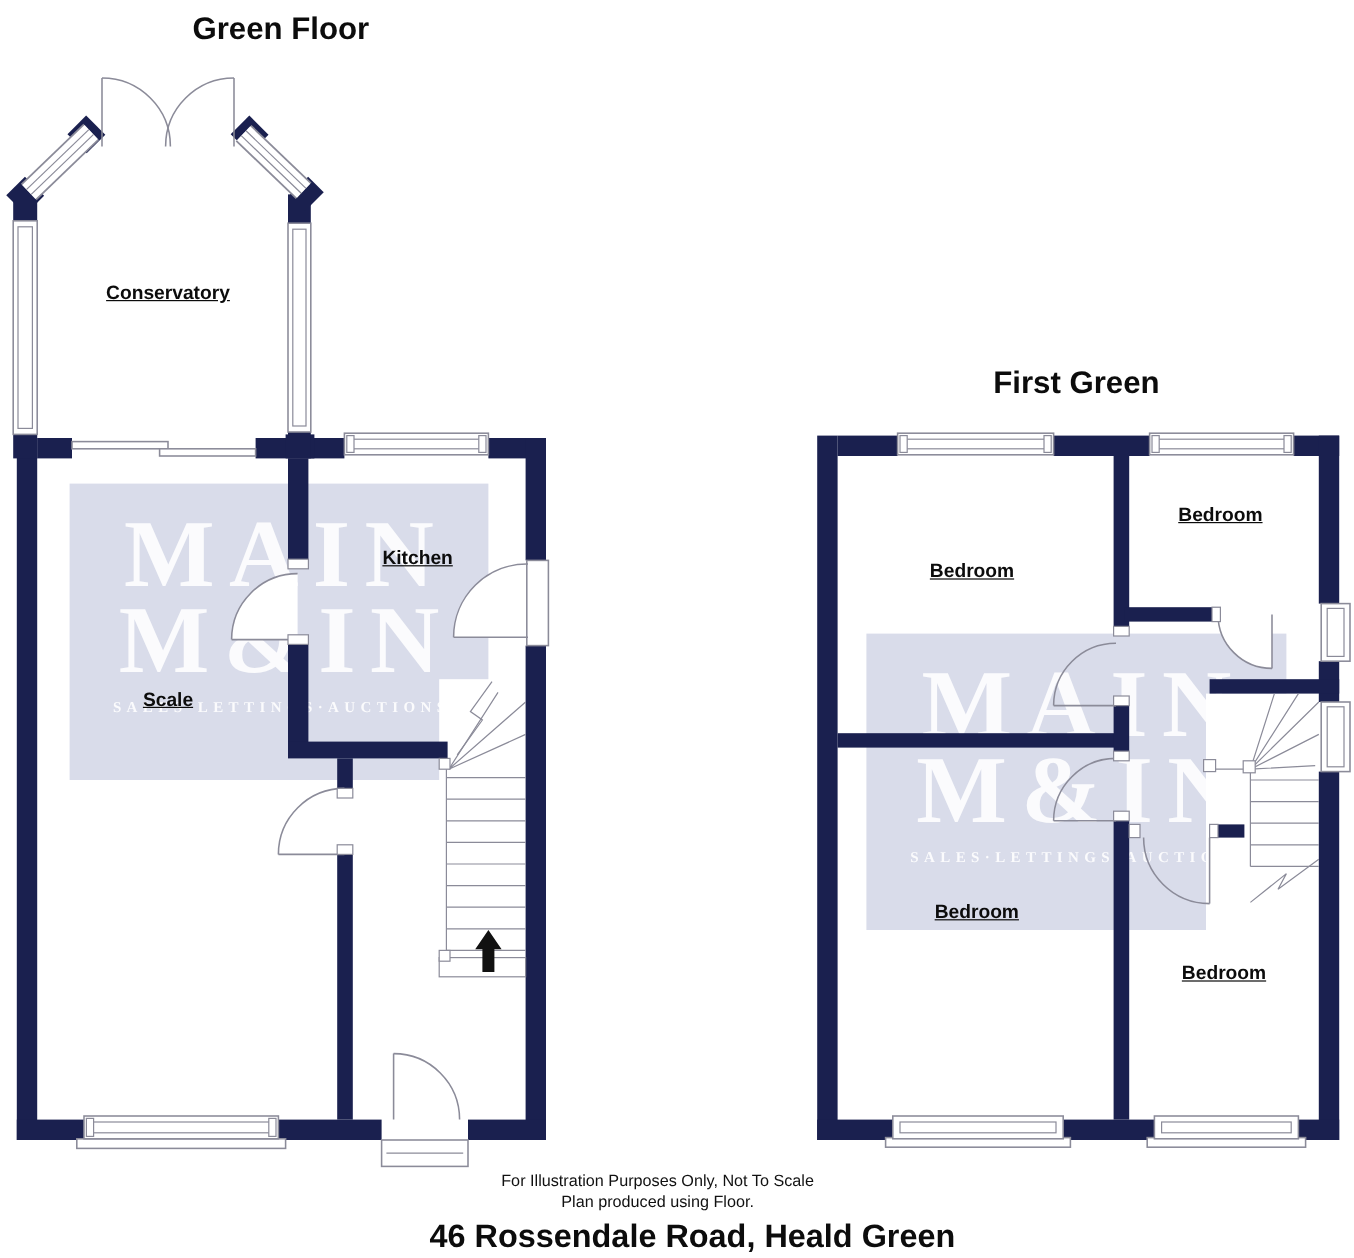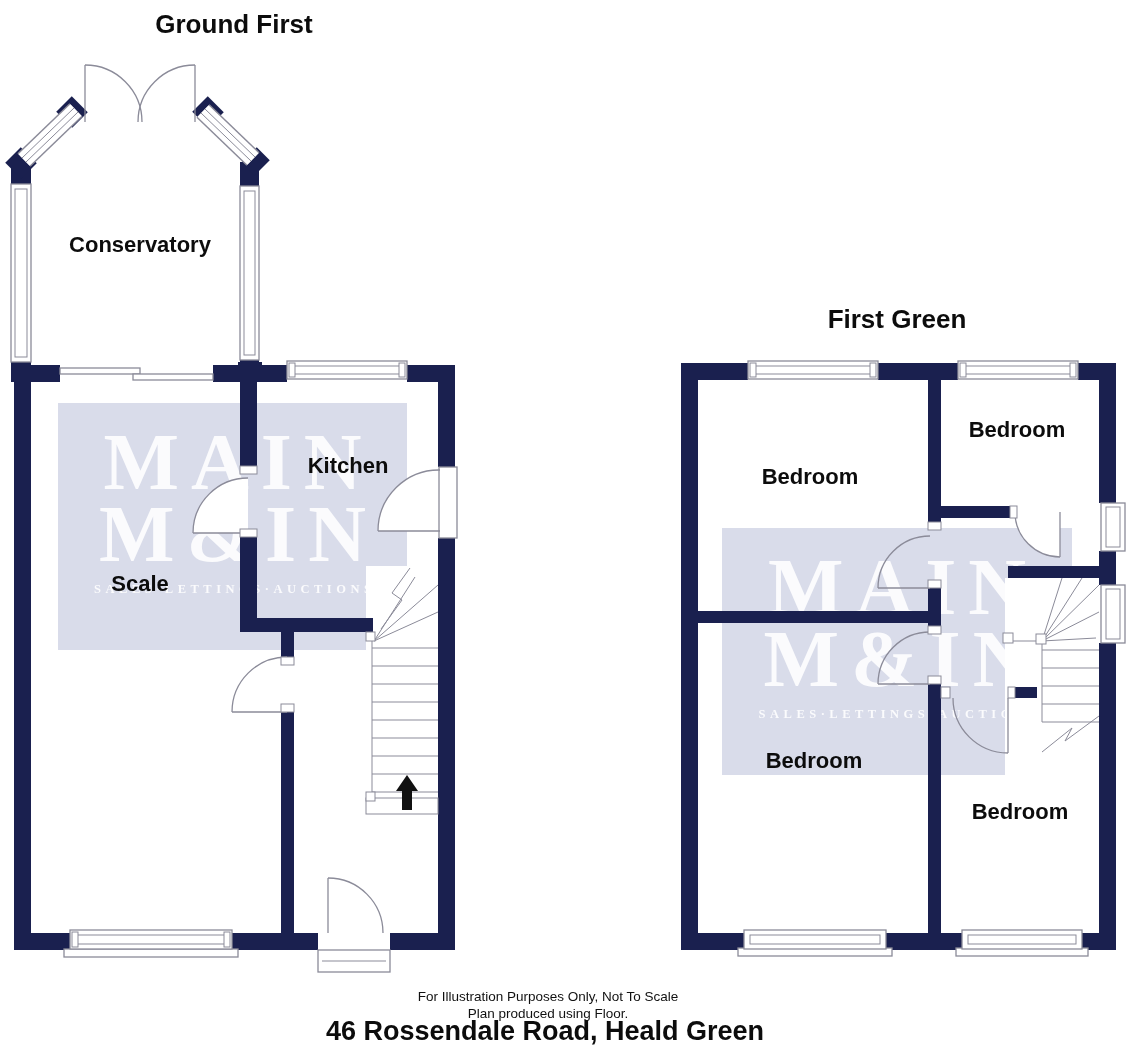--- a/index.html
+++ b/index.html
@@ -22,25 +22,25 @@
   .w{fill:var(--wall);stroke:none;}
   .ln{stroke:var(--line);stroke-width:1.3;fill:none;}
   .thin{stroke:var(--line);stroke-width:1;fill:none;}
   .wbox{fill:#ffffff;stroke:var(--line);stroke-width:1.3;}
   .jamb{fill:#ffffff;stroke:var(--line);stroke-width:1;}
   .whitefill{fill:#ffffff;stroke:none;}
   .blk{fill:#111111;stroke:none;}
   .label{position:absolute;transform:translate(-50%,-50%);z-index:3;
          color:#0c0c0c;white-space:nowrap;font-weight:bold;}
   .floor-title{font-size:26px;}
-  .room{font-size:22px;}
+  .room{font-size:16px;text-decoration:underline;}
   .fnote{position:absolute;transform:translate(-50%,-50%);z-index:3;
-         color:#111;font-size:13.5px;font-weight:normal;white-space:nowrap;margin-top:12px;}
+         color:#111;font-size:13.5px;font-weight:normal;white-space:nowrap;}
   .addr{position:absolute;transform:translate(-50%,-50%);z-index:3;
-        color:#0c0c0c;font-size:27px;font-weight:bold;white-space:nowrap;}
+        color:#0c0c0c;font-size:27px;font-weight:bold;white-space:nowrap;margin-left:32px;}
 </style>
 </head>
 <body>
 
 <div class="wm wm-gf">
   <div class="wm-big wm-first">MAIN</div>
   <div class="wm-big">M&amp;IN</div>
   <div class="wm-small">SALES·LETTINGS·AUCTIONS</div>
 </div>
 <div class="wm wm-ff">
@@ -234,21 +234,21 @@
       <path class="thin" d="M1042,641 L1062,578 M1042,641 L1082,578 M1042,641 L1099,585 M1042,641 L1099,612 M1042,641 L1096,638"></path>
       <path class="thin" d="M1042,641 V722"></path>
       <path class="thin" d="M1042,650 H1099 M1042,668 H1099 M1042,686 H1099 M1042,704 H1099 M1042,722 H1099"></path>
       <path class="thin" d="M1042,752 L1072,728 L1065,741 L1099,716"></path>
       <rect class="jamb" x="1003" y="633" width="10" height="10"></rect>
       <rect class="jamb" x="1036" y="634" width="10" height="10"></rect>
     </g>
   </g>
 </svg>
 
-<div class="label floor-title" style="left:234px;top:24px">Ground First</div>
+<div class="label floor-title" style="left:234px;top:24px">Green Floor</div>
 <div class="label room" style="left:140px;top:245px">Conservatory</div>
 <div class="label room" style="left:348px;top:466px">Kitchen</div>
 <div class="label room" style="left:140px;top:584px">Scale</div>
 
 <div class="label floor-title" style="left:897px;top:319px">First Green</div>
 <div class="label room" style="left:810px;top:477px">Bedroom</div>
 <div class="label room" style="left:1017px;top:430px">Bedroom</div>
 <div class="label room" style="left:814px;top:761px">Bedroom</div>
 <div class="label room" style="left:1020px;top:812px">Bedroom</div>
 

